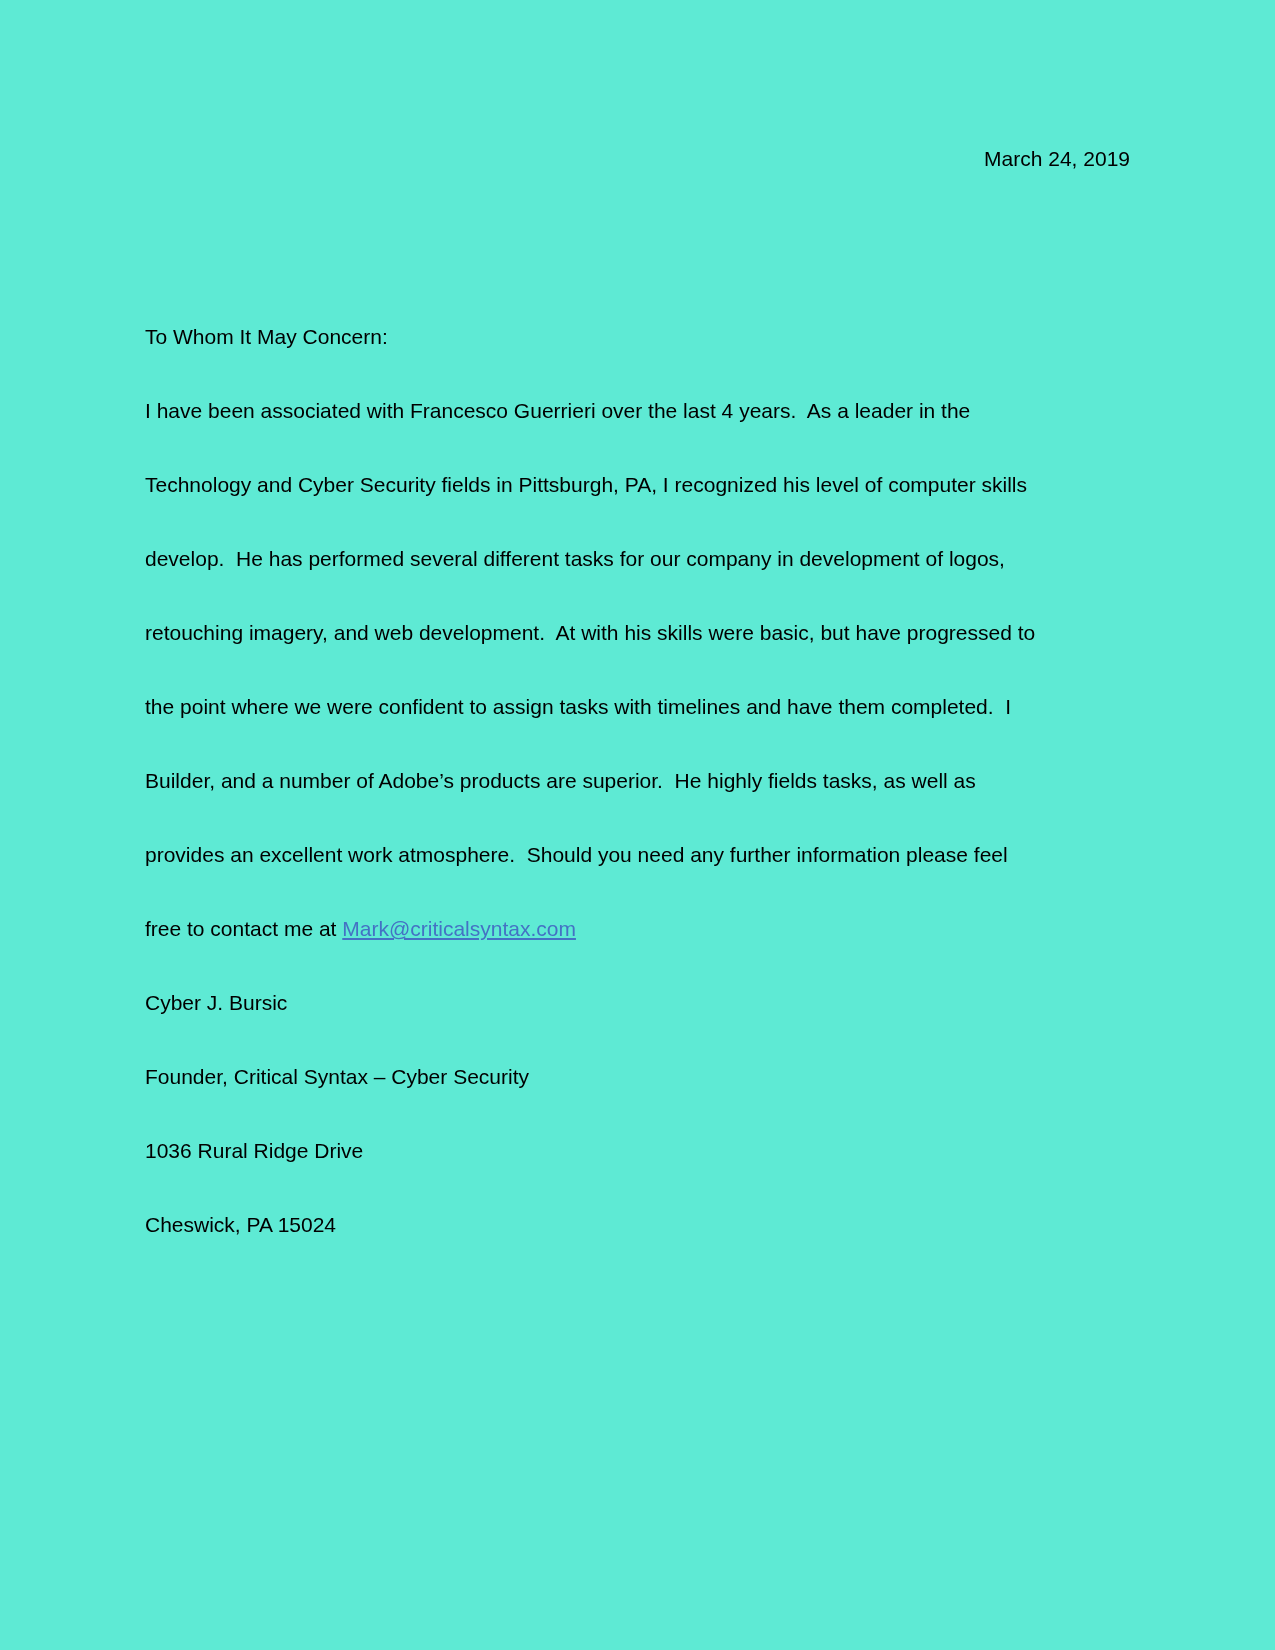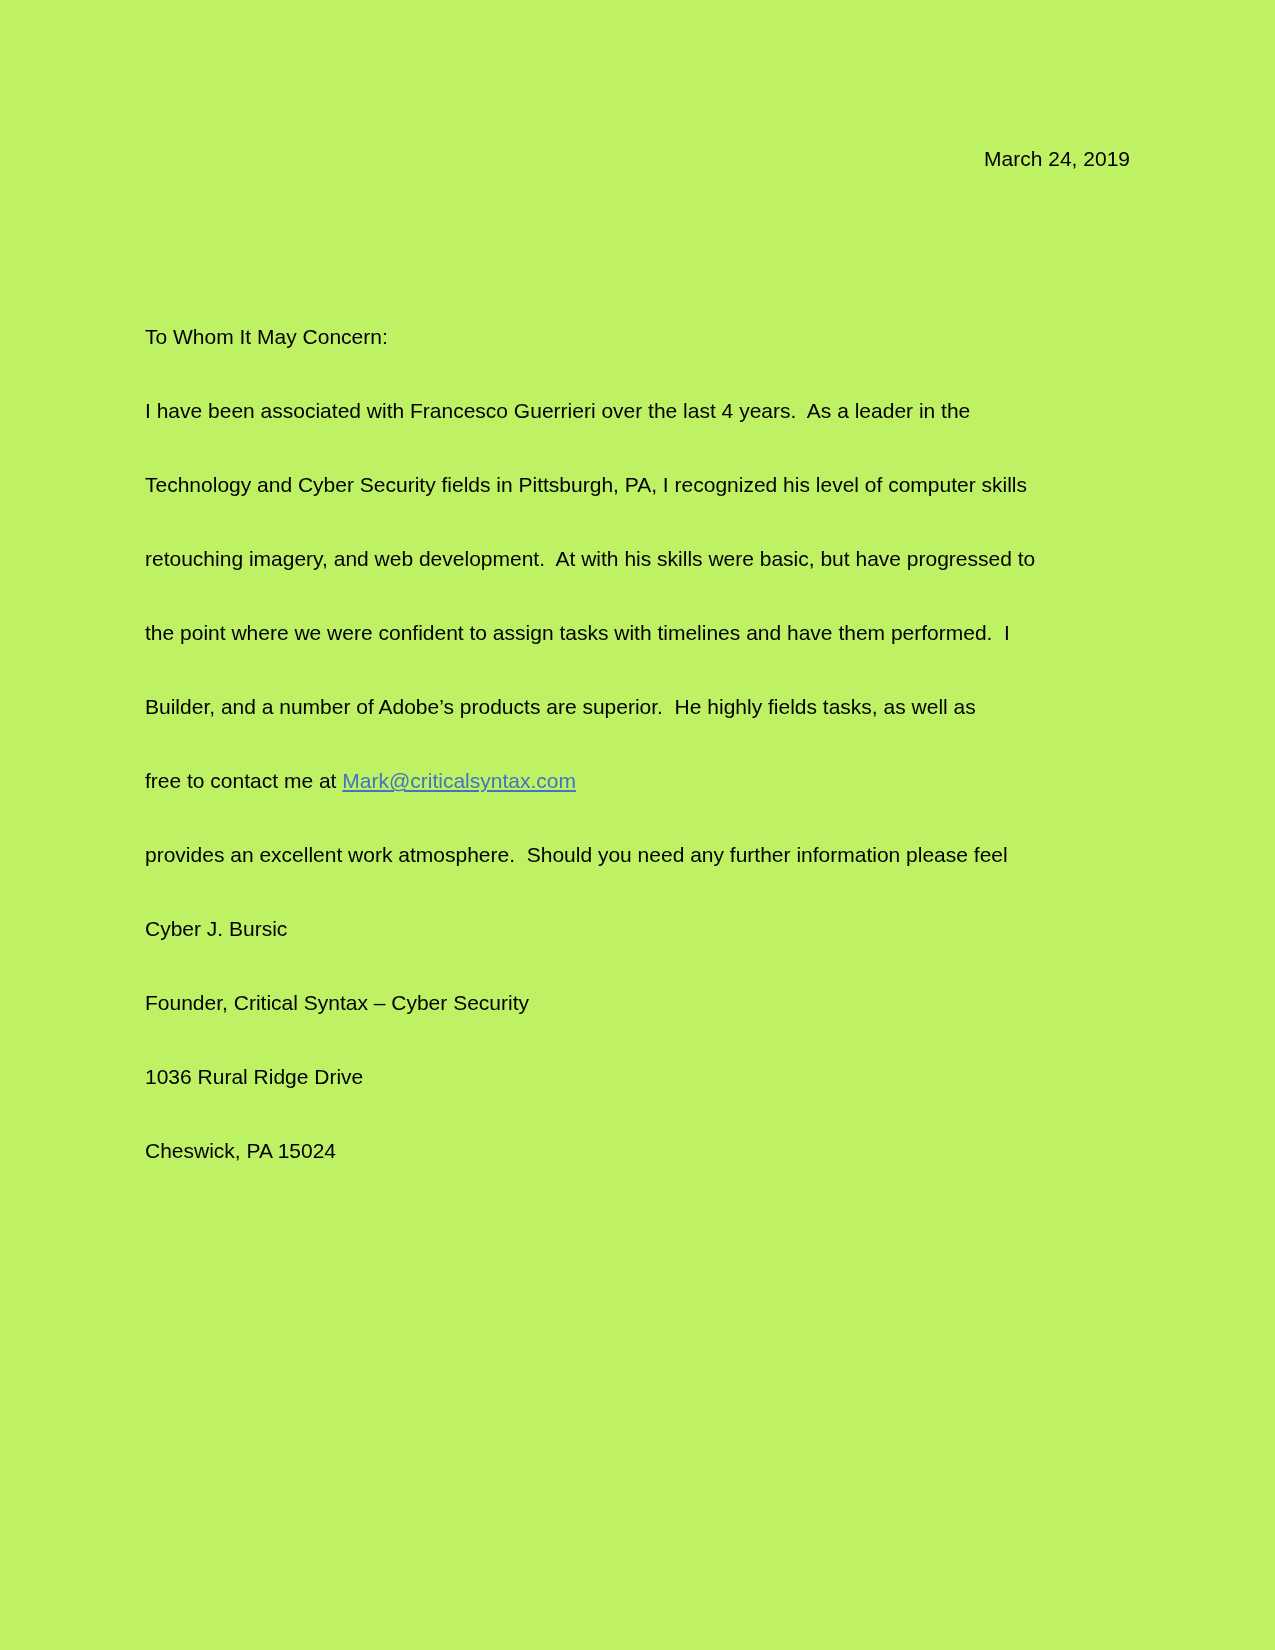--- a/index.html
+++ b/index.html
@@ -43,34 +43,35 @@
   }
   a.email-link {
     color: var(--link-color, #4472C4);
     text-decoration: underline;
     cursor: pointer;
   }
 </style>
 </head>
 <body style="--link-color: #4472C4;">
 
-<div class="page" style="color: rgb(0, 0, 0); background: #bef264;">
+<div class="page" style="color: rgb(0, 0, 0); background: #5eead4;">
 
   <div class="date-line">March 24, 2019</div>
 
   <div class="salutation line">To Whom It May Concern:</div>
 
   <div class="body-block">
     <div class="line">I have been associated with Francesco Guerrieri over the last 4 years.  As a leader in the</div>
     <div class="line">Technology and Cyber Security fields in Pittsburgh, PA, I recognized his level of computer skills</div>
+    <div class="line">develop.  He has performed several different tasks for our company in development of logos,</div>
     <div class="line">retouching imagery, and web development.  At with his skills were basic, but have progressed to</div>
-    <div class="line">the point where we were confident to assign tasks with timelines and have them performed.  I</div>
+    <div class="line">the point where we were confident to assign tasks with timelines and have them completed.  I</div>
     <div class="line">Builder, and a number of Adobe’s products are superior.  He highly fields tasks, as well as</div>
+    <div class="line">provides an excellent work atmosphere.  Should you need any further information please feel</div>
     <div class="line"><span>free to contact me at </span><a class="email-link">Mark@criticalsyntax.com</a></div>
-    <div class="line">provides an excellent work atmosphere.  Should you need any further information please feel</div>
   </div>
 
 
   <div class="signature-block">
     <div class="line">Cyber J. Bursic</div>
     <div class="line">Founder, Critical Syntax – Cyber Security</div>
     <div class="line">1036 Rural Ridge Drive</div>
     <div class="line">Cheswick, PA 15024</div>
   </div>
 

